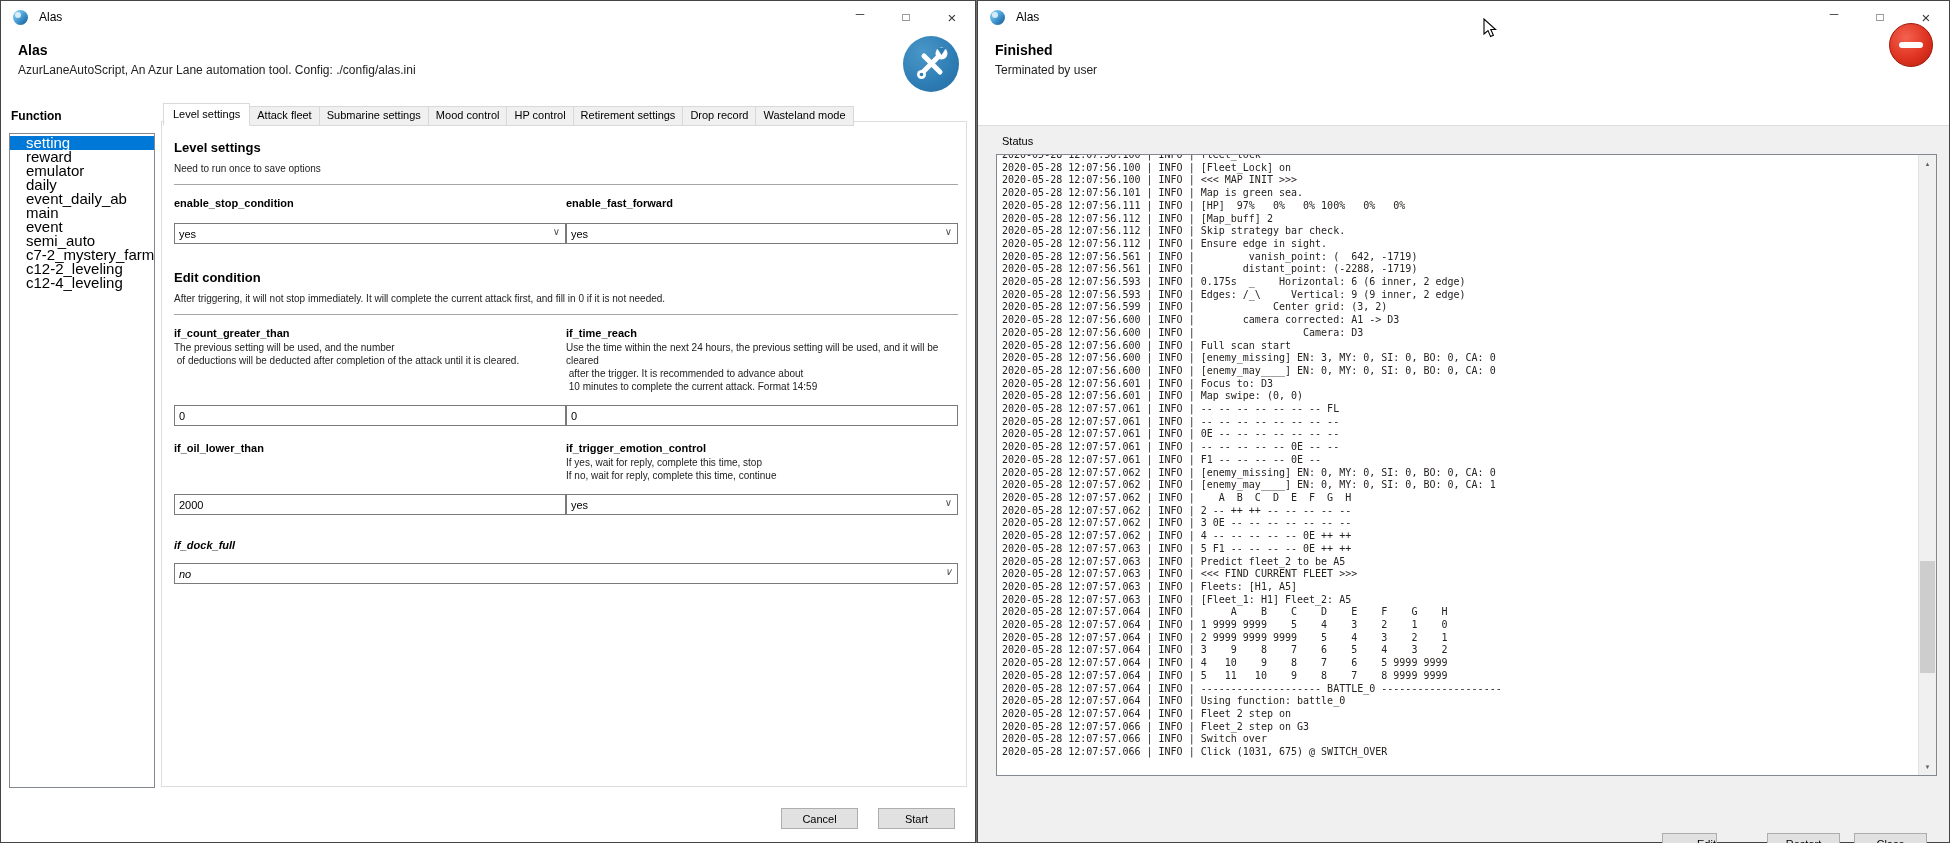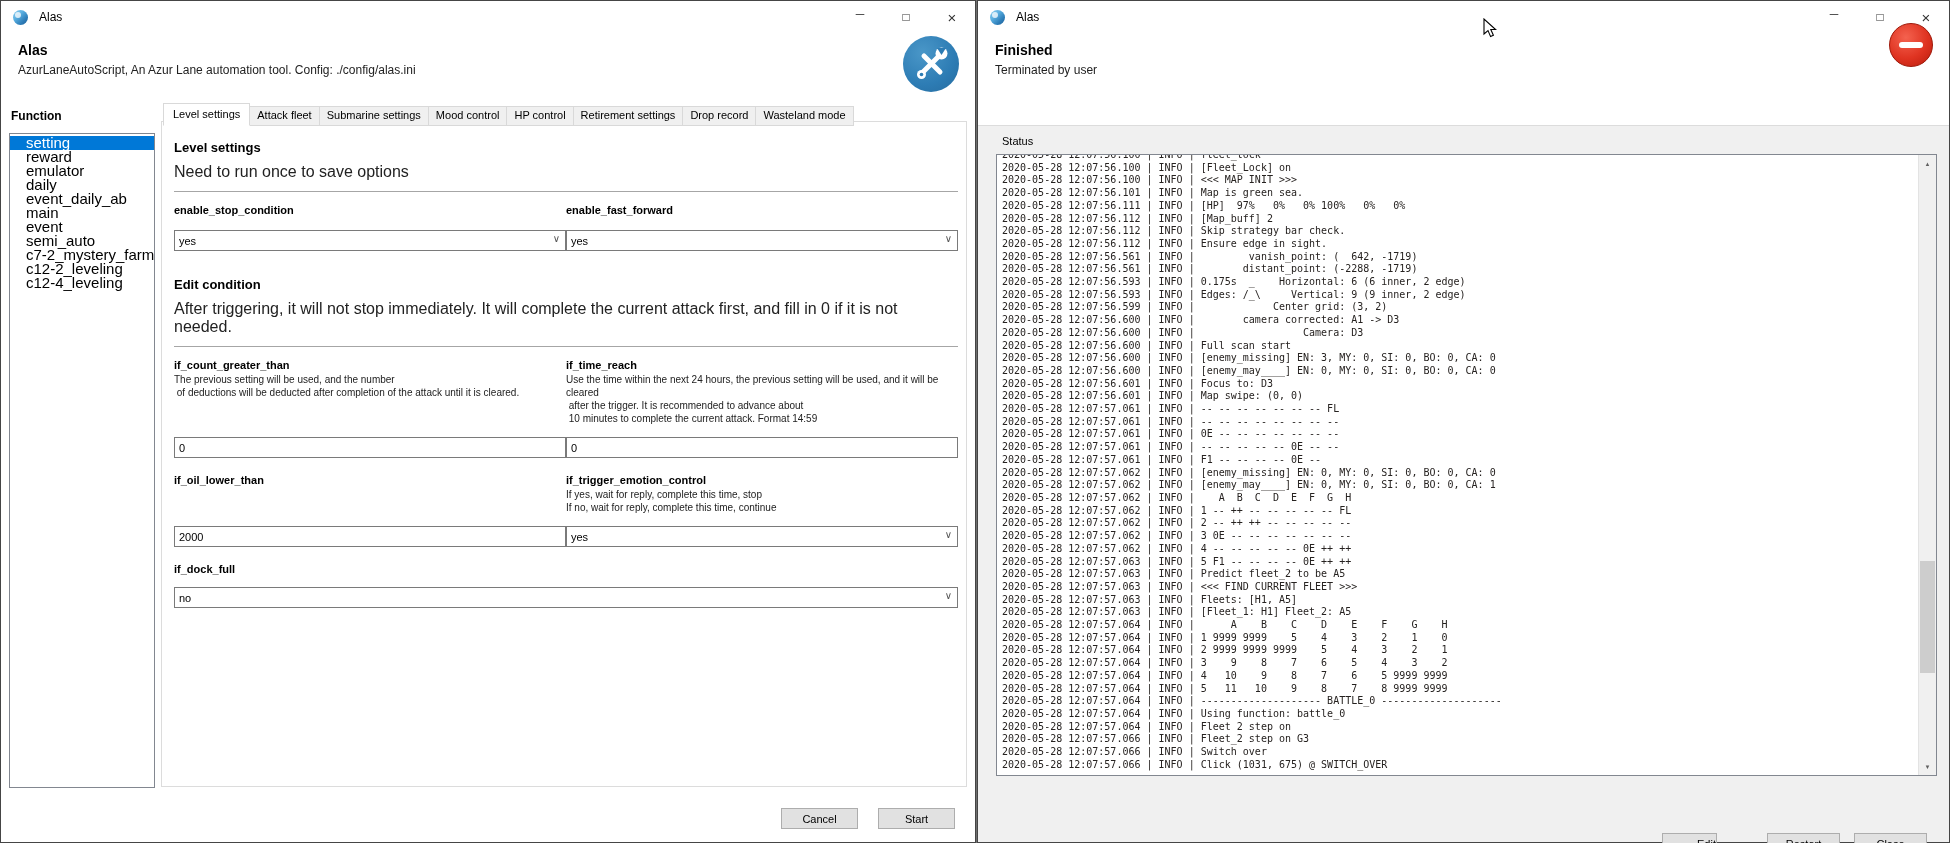--- a/index.html
+++ b/index.html
@@ -45,33 +45,33 @@
   .tabstrip{position:absolute;left:162px;top:102px;display:flex;align-items:flex-end;z-index:3;}
   .tab{font-size:11px;color:#000;background:#f0f0f0;border:1px solid #d9d9d9;border-left:none;
       padding:2px 7px 3px 7px;height:13px;line-height:13px;}
   .tab:first-child{border-left:1px solid #d9d9d9;}
   .tab.active{background:#fff;border:1px solid #d9d9d9;border-bottom:1px solid #fff;
       padding:4px 9px 4px 9px;position:relative;z-index:4;}
   .panel{position:absolute;left:160px;top:120px;width:806px;height:666px;background:#fff;
       border:1px solid #dcdcdc;box-sizing:border-box;padding:12px 8px 0 12px;z-index:2;}
 
   .sec-h{font-size:13px;font-weight:bold;color:#000;margin:6px 0 0 0;}
-  .sec-d{font-size:16px;color:#222;margin:8px 0 10px 0;white-space:pre-wrap;}
+  .sec-d{font-size:10px;color:#222;margin:8px 0 10px 0;white-space:pre-wrap;}
   .sec-hr{border:none;border-top:1px solid #a6a6a6;margin:0 0 12px 0;}
   .frow{display:grid;grid-template-columns:1fr 1fr;align-items:stretch;}
   .fcol{display:flex;flex-direction:column;}
   .flabel{font-size:11px;font-weight:bold;color:#000;margin-bottom:2px;}
   .fhelp{font-size:10px;color:#222;line-height:13px;white-space:pre-wrap;}
   .fctl{margin-top:auto;padding-top:12px;}
   .tbox,.sbox{height:21px;box-sizing:border-box;border:1px solid #7a7a7a;background:#fff;
       font-size:11px;color:#000;width:100%;}
   input.tbox{padding:0 4px;font-family:"Liberation Sans",sans-serif;outline:none;}
   .sbox{position:relative;display:flex;align-items:center;padding-left:4px;}
   .sbox .chev{position:absolute;right:5px;top:2px;font-size:10px;color:#555;}
-  .mt26{margin-top:26px;} .mt16{margin-top:16px;} .mt24{margin-top:16px;}
+  .mt26{margin-top:26px;} .mt16{margin-top:16px;} .mt24{margin-top:24px;font-style:italic;}
 
   
   .btn{position:absolute;height:21px;background:#e1e1e1;border:1px solid #adadad;box-sizing:border-box;
       font-size:11px;color:#000;display:flex;align-items:center;justify-content:center;}
   #btn-cancel{left:780px;top:807px;width:77px;}
   #btn-start{left:877px;top:807px;width:77px;}
   #btn-edit{left:684px;top:807px;width:55px;padding-left:34px;}
   #btn-restart{left:789px;top:807px;width:73px;}
   #btn-close2{left:876px;top:807px;width:73px;}
 
@@ -282,21 +282,20 @@
           <div class="logline">2020-05-28 12:07:56.601 | INFO | Focus to: D3</div>
           <div class="logline">2020-05-28 12:07:56.601 | INFO | Map swipe: (0, 0)</div>
           <div class="logline">2020-05-28 12:07:57.061 | INFO | -- -- -- -- -- -- -- FL</div>
           <div class="logline">2020-05-28 12:07:57.061 | INFO | -- -- -- -- -- -- -- --</div>
           <div class="logline">2020-05-28 12:07:57.061 | INFO | 0E -- -- -- -- -- -- --</div>
           <div class="logline">2020-05-28 12:07:57.061 | INFO | -- -- -- -- -- 0E -- --</div>
           <div class="logline">2020-05-28 12:07:57.061 | INFO | F1 -- -- -- -- 0E --</div>
           <div class="logline">2020-05-28 12:07:57.062 | INFO | [enemy_missing] EN: 0, MY: 0, SI: 0, BO: 0, CA: 0</div>
           <div class="logline">2020-05-28 12:07:57.062 | INFO | [enemy_may____] EN: 0, MY: 0, SI: 0, BO: 0, CA: 1</div>
           <div class="logline">2020-05-28 12:07:57.062 | INFO |    A  B  C  D  E  F  G  H</div>
-          <div class="logline">2020-05-28 12:07:57.062 | INFO | 1 -- ++ -- -- -- -- -- FL</div>
           <div class="logline">2020-05-28 12:07:57.062 | INFO | 2 -- ++ ++ -- -- -- -- --</div>
           <div class="logline">2020-05-28 12:07:57.062 | INFO | 3 0E -- -- -- -- -- -- --</div>
           <div class="logline">2020-05-28 12:07:57.062 | INFO | 4 -- -- -- -- -- 0E ++ ++</div>
           <div class="logline">2020-05-28 12:07:57.063 | INFO | 5 F1 -- -- -- -- 0E ++ ++</div>
           <div class="logline">2020-05-28 12:07:57.063 | INFO | Predict fleet_2 to be A5</div>
           <div class="logline">2020-05-28 12:07:57.063 | INFO | &lt;&lt;&lt; FIND CURRENT FLEET &gt;&gt;&gt;</div>
           <div class="logline">2020-05-28 12:07:57.063 | INFO | Fleets: [H1, A5]</div>
           <div class="logline">2020-05-28 12:07:57.063 | INFO | [Fleet_1: H1] Fleet_2: A5</div>
           <div class="logline">2020-05-28 12:07:57.064 | INFO |      A    B    C    D    E    F    G    H</div>
           <div class="logline">2020-05-28 12:07:57.064 | INFO | 1 9999 9999    5    4    3    2    1    0</div>

